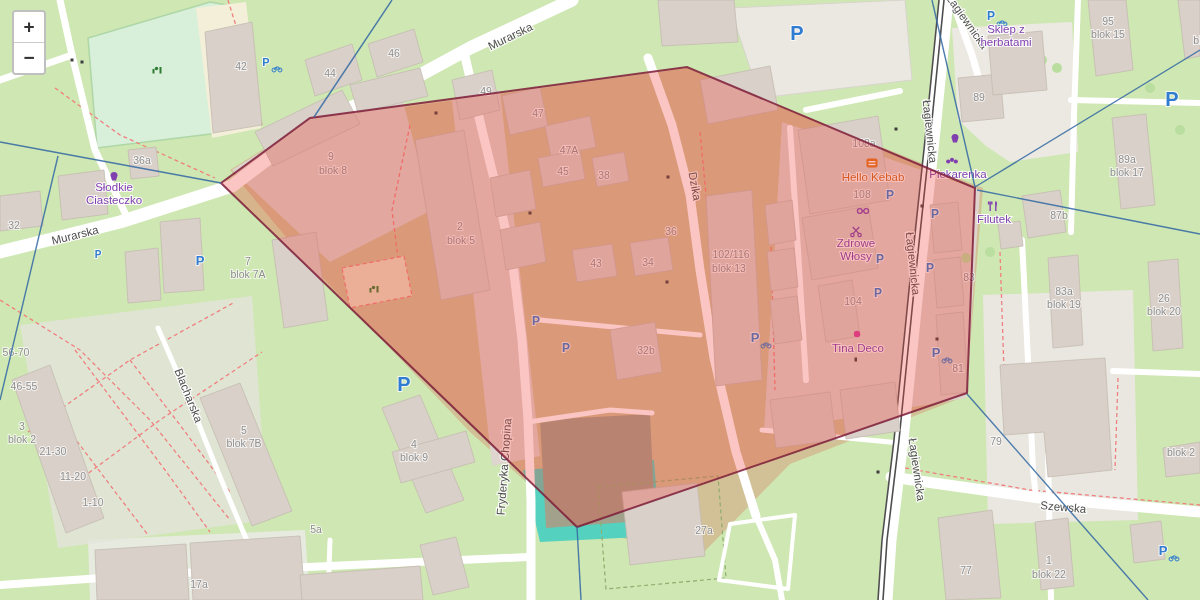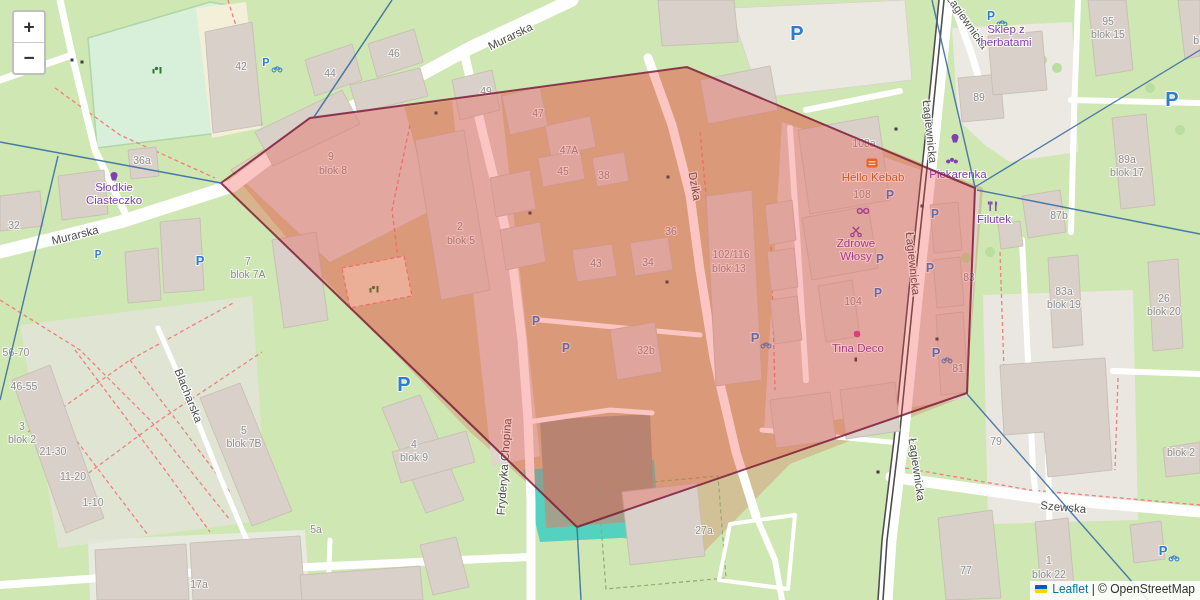--- a/index.html
+++ b/index.html
@@ -360,19 +360,13 @@
         <line x1="967" y1="394" x2="1148" y2="600" stroke="#3a6ea5" stroke-width="1.4" stroke-opacity="0.9"></line>
         <line x1="577" y1="527" x2="581" y2="600" stroke="#3a6ea5" stroke-width="1.4" stroke-opacity="0.9"></line>
       </g>
   </svg>
 
   <div class="zoom-ctl">
     <div class="zoom-btn">+</div>
     <div class="zoom-btn">−</div>
   </div>
 
-  <div class="attrib">
-    <span class="ua-flag"></span>
-    <a href="#" class="leaflet-link">Leaflet</a>
-    <span>|</span>
-    <a href="#" class="osm-link">© OpenStreetMap</a>
-  </div>
 </div>
 
 </body></html>

